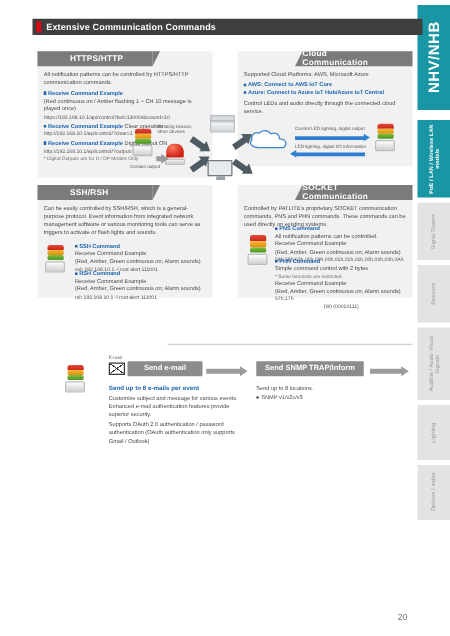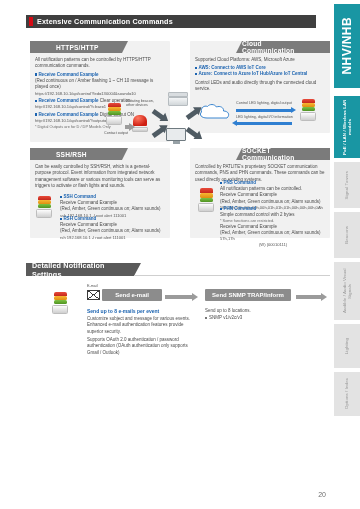--- a/index.html
+++ b/index.html
@@ -135,21 +135,21 @@
       <span>Audible / Audio Visual Signals</span>
     </div>
     <div class="tab tab-idle t5">
       <span>Lighting</span>
     </div>
     <div class="tab tab-idle t6">
       <span>Options / Index</span>
     </div>
   </div>
 
-  <div class="sec-head" style="left:26px;top:15px;width:290px;">
+  <div class="sec-head" style="left:26px;top:15px;width:312px;">
     <div class="bar"></div>
     <div class="txt">Extensive Communication Commands</div>
   </div>
 
   <div class="panel" style="left:30px;top:41px;width:140px;height:101px;">
     <div class="phead left" style="width:92px;">
       <div class="ptxt">HTTPS/HTTP</div>
     </div>
     <div class="body">
       <div class="p">All notification patterns can be controlled by HTTPS/HTTP communication commands.</div>
@@ -316,25 +316,20 @@
       </div>
       <div class="p" style="margin:0;">Simple command control with 2 bytes</div>
       <div class="note">* Some functions are restricted.</div>
       <div class="p" style="margin:0;">Receive Command Example</div>
       <div class="p" style="margin:0;">(Red, Amber, Green continuous on; Alarm sounds)</div>
       <div class="mono">57h,17h</div>
       <div class="mono" style="text-align:center;">(W) (00010111)</div>
     </div>
   </div>
 
-  <div class="sec-head plain" style="left:26px;top:263px;width:108px;">
-    <div class="txt" style="margin-left:6px;">Detailed Notification Settings</div>
-    <div style="position:absolute;right:-7px;top:0;width:0;height:0;
-         border-top:13px solid #5a5a5a;border-right:7px solid transparent;"></div>
-  </div>
   <div style="position:absolute;left:134px;top:275px;width:196px;height:1px;background:#cfcfcf;"></div>
 
   <div style="position:absolute;left:52px;top:292px;">
     <div class="tower">
       <div class="lens l1"></div>
         <div class="lens l2"></div>
         <div class="lens l3"></div>
       <div class="base"></div>
     </div>
   </div>

